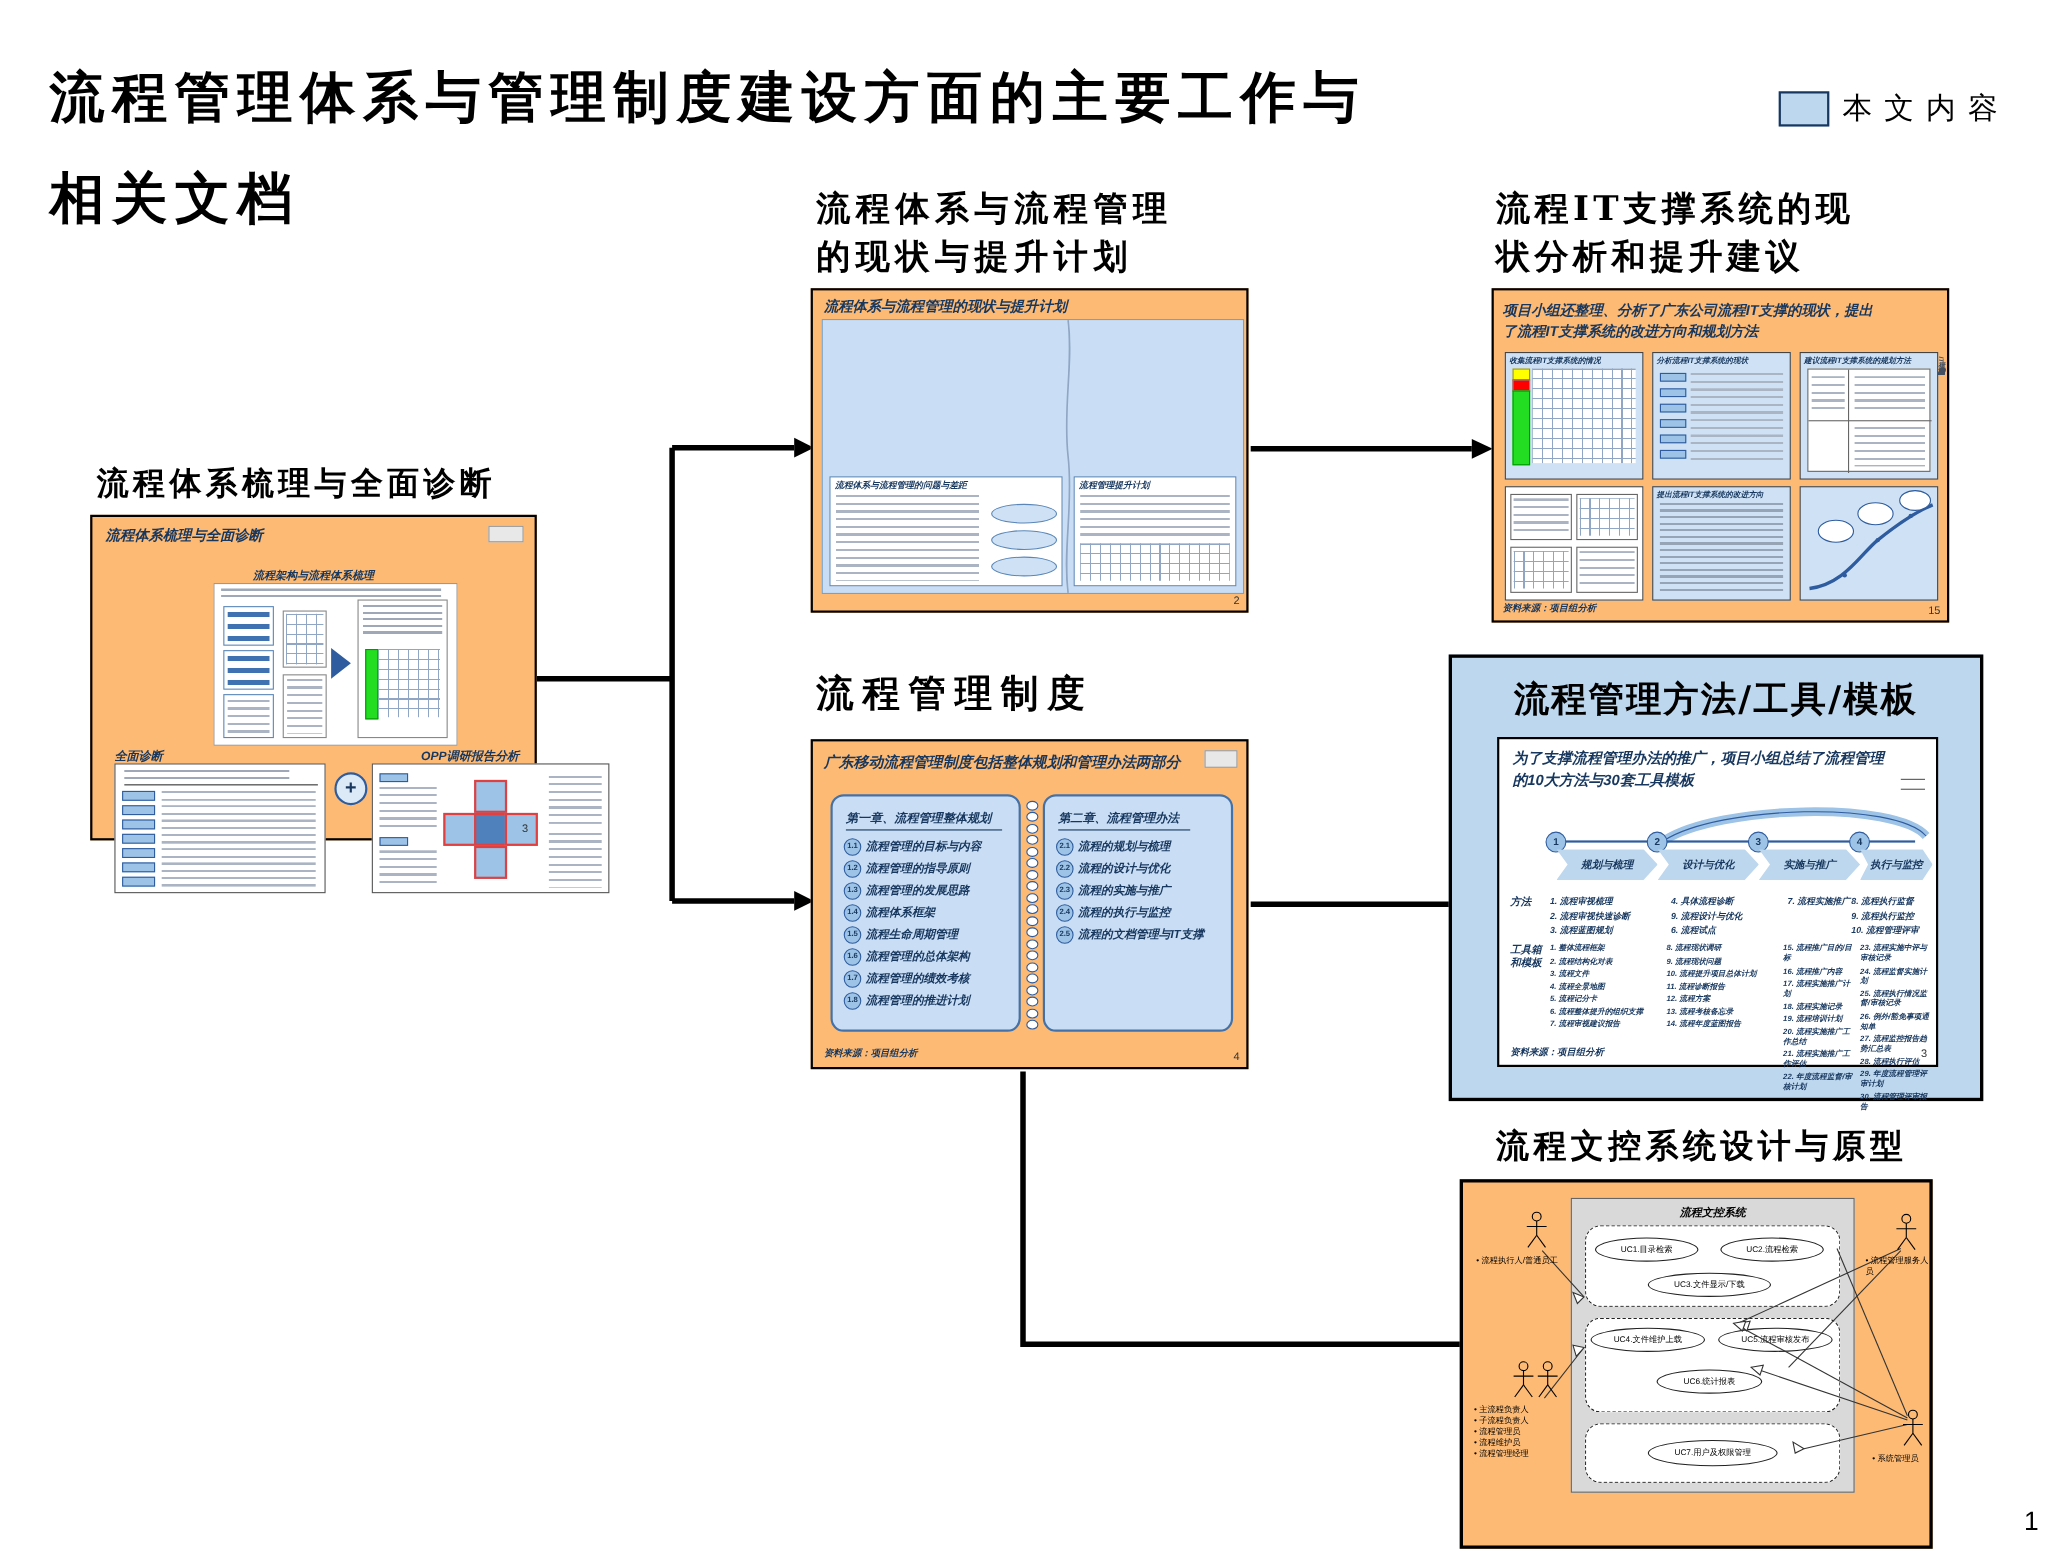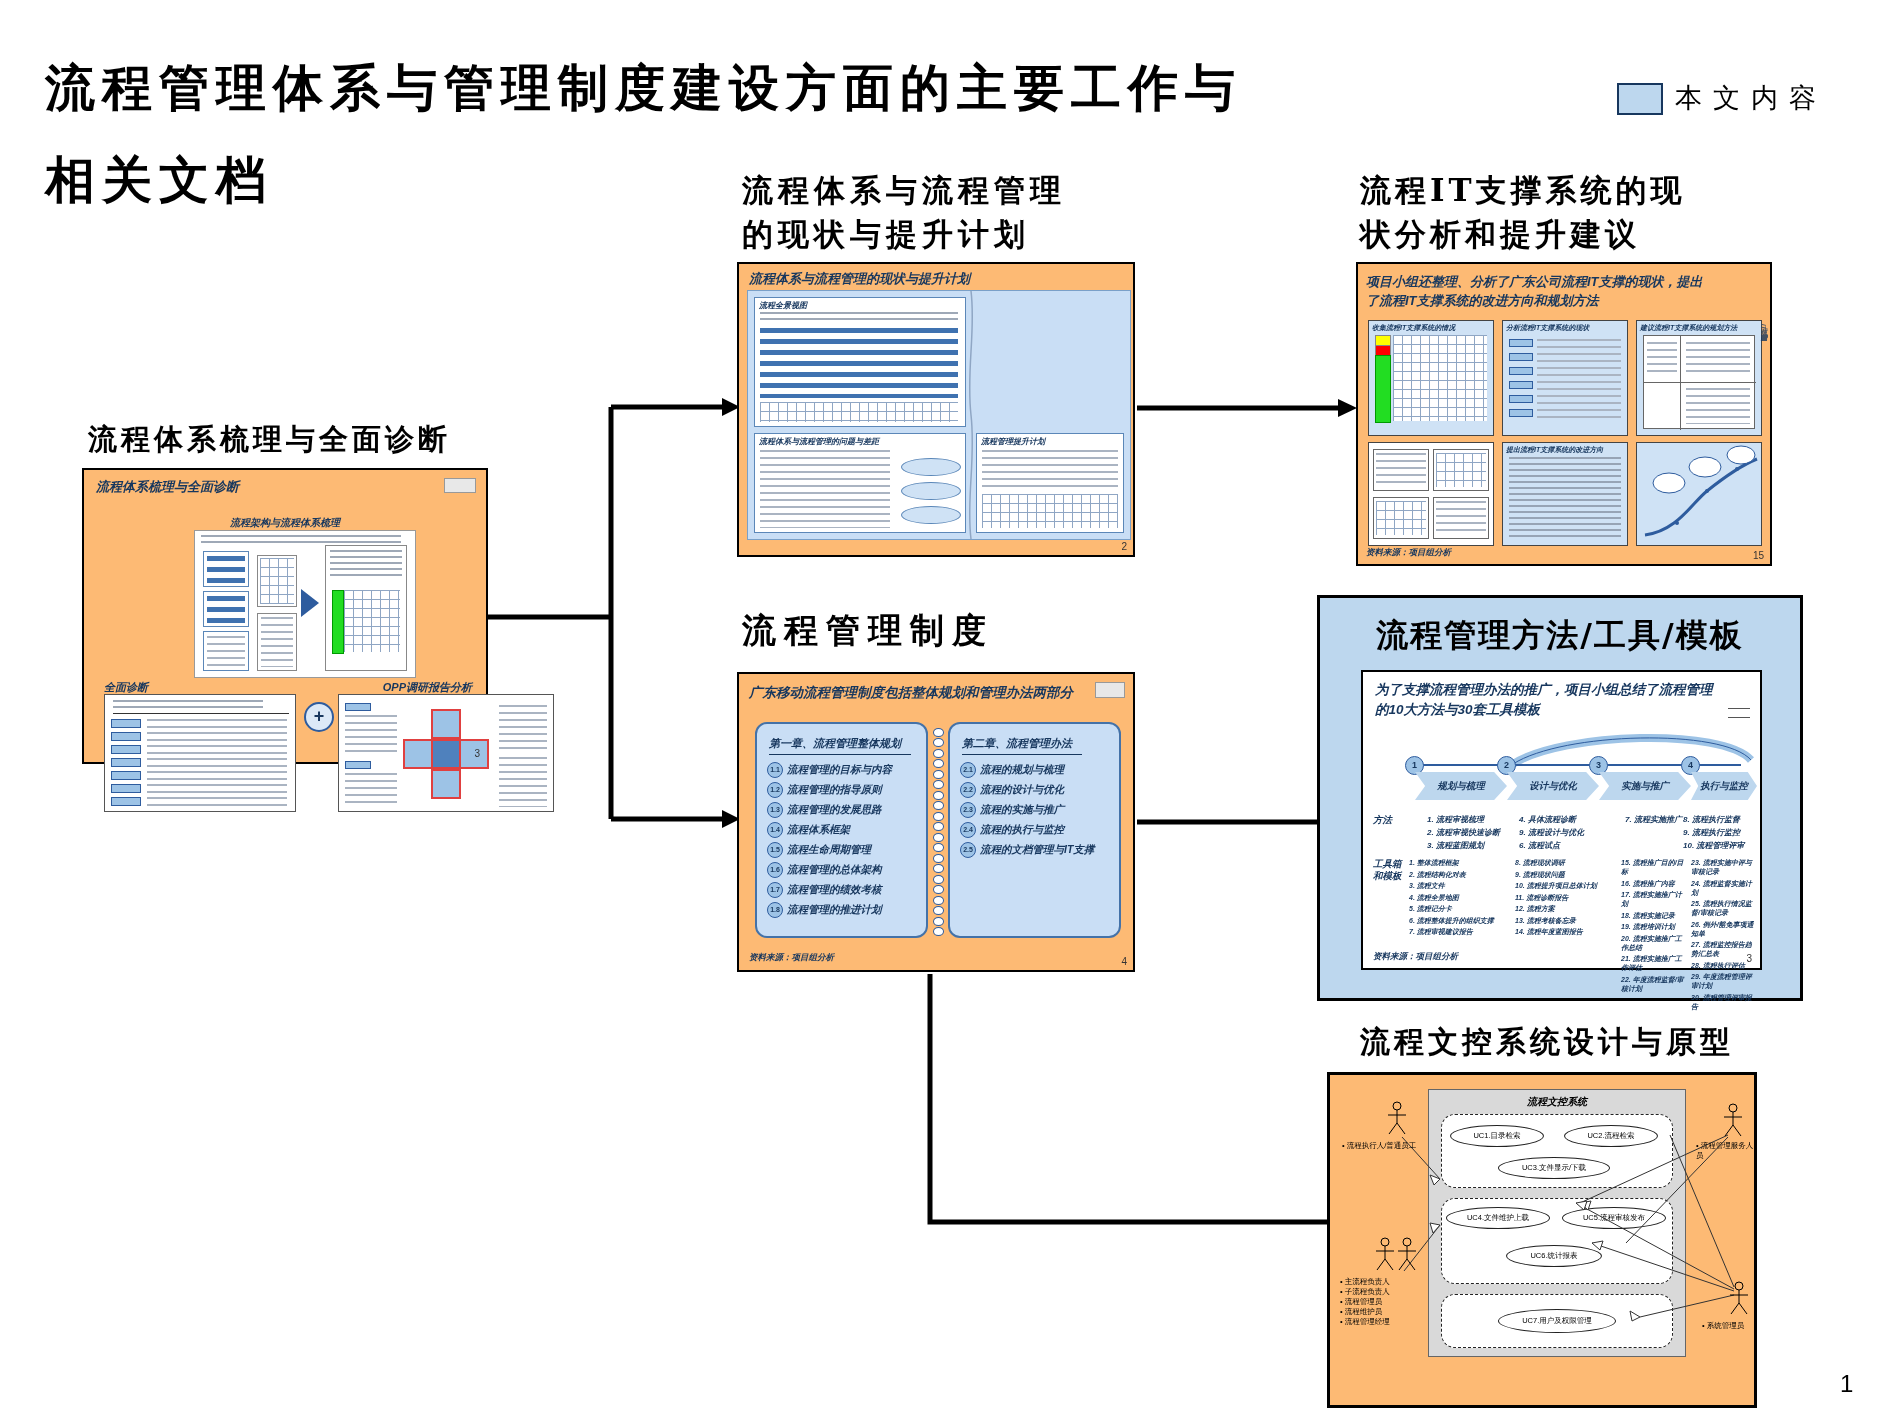--- a/index.html
+++ b/index.html
@@ -148,26 +148,20 @@
 </div>
 
 <div class="ab hd" style="left:742px;top:168px;font-size:31px;letter-spacing:5px;line-height:44px;font-family:'DejaVu Serif',serif;">
   <div>流程体系与流程管理</div>
   <div>的现状与提升计划</div>
 </div>
 
 <div class="slide" style="left:737px;top:262px;width:398px;height:295px;">
   <div class="ab it" style="left:10px;top:6px;font-size:13px;">流程体系与流程管理的现状与提升计划</div>
   <div class="ab" style="left:8px;top:26px;width:382px;height:248px;background:#C9DEF5;border:1px solid #7aa0c8;">
-    <div class="card" style="left:6px;top:6px;width:212px;height:130px;">
-      <div class="ab it" style="left:4px;top:2px;font-size:8px;">流程全景视图</div>
-      <div class="ab tx" style="left:5px;top:14px;width:198px;height:12px;"></div>
-      <div class="ab bars" style="left:5px;top:30px;width:198px;height:70px;"></div>
-      <div class="ab grid" style="left:5px;top:104px;width:198px;height:20px;"></div>
-    </div>
     <div class="card" style="left:6px;top:142px;width:212px;height:100px;">
       <div class="ab it" style="left:4px;top:2px;font-size:8px;">流程体系与流程管理的问题与差距</div>
       <div class="ab txl" style="left:5px;top:16px;width:130px;height:78px;"></div>
       <div class="ab" style="left:146px;top:24px;width:58px;height:16px;border:1px solid #5b87b8;border-radius:50%;background:#cfe2f5;"></div>
       <div class="ab" style="left:146px;top:48px;width:58px;height:16px;border:1px solid #5b87b8;border-radius:50%;background:#cfe2f5;"></div>
       <div class="ab" style="left:146px;top:72px;width:58px;height:16px;border:1px solid #5b87b8;border-radius:50%;background:#cfe2f5;"></div>
     </div>
     <div class="card" style="left:228px;top:142px;width:148px;height:100px;">
       <div class="ab it" style="left:4px;top:2px;font-size:8px;">流程管理提升计划</div>
       <div class="ab txl" style="left:5px;top:16px;width:136px;height:40px;"></div>
@@ -379,21 +373,21 @@
         <span>设计与优化</span>
       </div>
     <div class="chev" style="left:236px;top:100px;width:92px;">
         <span>实施与推广</span>
       </div>
     <div class="chev" style="left:328px;top:100px;width:66px;">
         <span>执行与监控</span>
       </div>
 
     <div class="ab it" style="left:10px;top:142px;font-size:9.5px;">方法</div>
-    <div class="ab" style="left:46px;top:142px;width:104px;margin-left:18px;">
+    <div class="ab" style="left:46px;top:142px;width:104px;">
       <div class="mi">1. 流程审视梳理</div>
       <div class="mi">2. 流程审视快速诊断</div>
       <div class="mi">3. 流程蓝图规划</div>
     </div>
     <div class="ab" style="left:156px;top:142px;width:100px;">
       <div class="mi">4. 具体流程诊断</div>
       <div class="mi">9. 流程设计与优化</div>
       <div class="mi">6. 流程试点</div>
     </div>
     <div class="ab" style="left:262px;top:142px;width:80px;">

